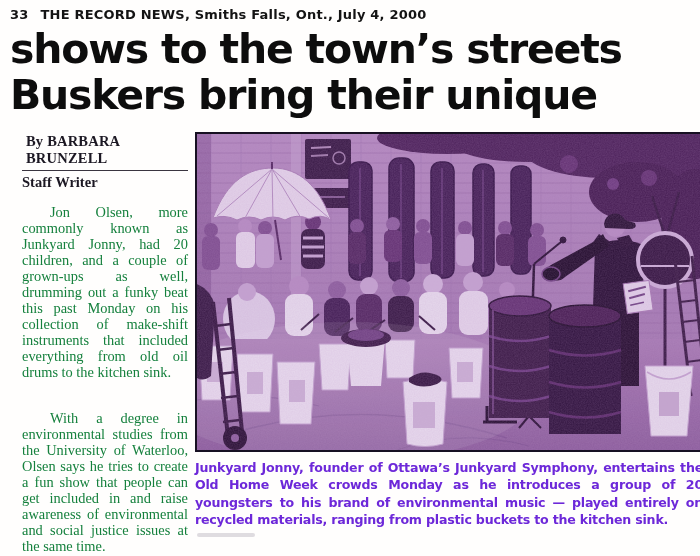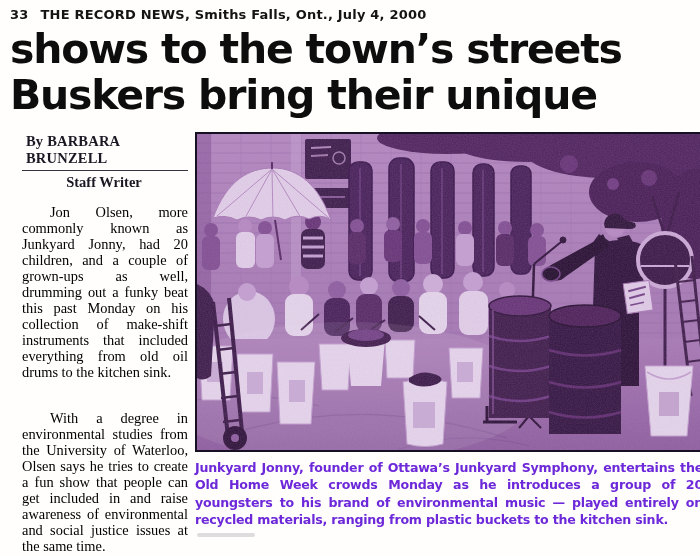--- a/index.html
+++ b/index.html
@@ -46,30 +46,30 @@
   .byline{
     font-weight:bold;
     font-size:14.5px;
     padding:2px 0 3px 4px;
     border-bottom:1.5px solid #3a3540;
     letter-spacing:.2px;
   }
   .byline-role{
     font-weight:bold;
     font-size:14.5px;
-    text-align:center;
+    text-align:left;
     padding:3px 2px 0 0;
   }
   .body-par{
     font-size:14.4px;
     line-height:16px;
     text-align:justify;
     text-indent:28px;
     margin:13px 0 0 0;
-    color:#000000;
+    color:#15803d;
   }
   .body-par + .body-par{margin-top:30px;}
   .right-col{
     flex:0 0 510px;
     width:510px;
     margin-left:1px;
   }
   figure{margin:0;padding:0;}
   .photo-frame{
     margin-top:7px;

